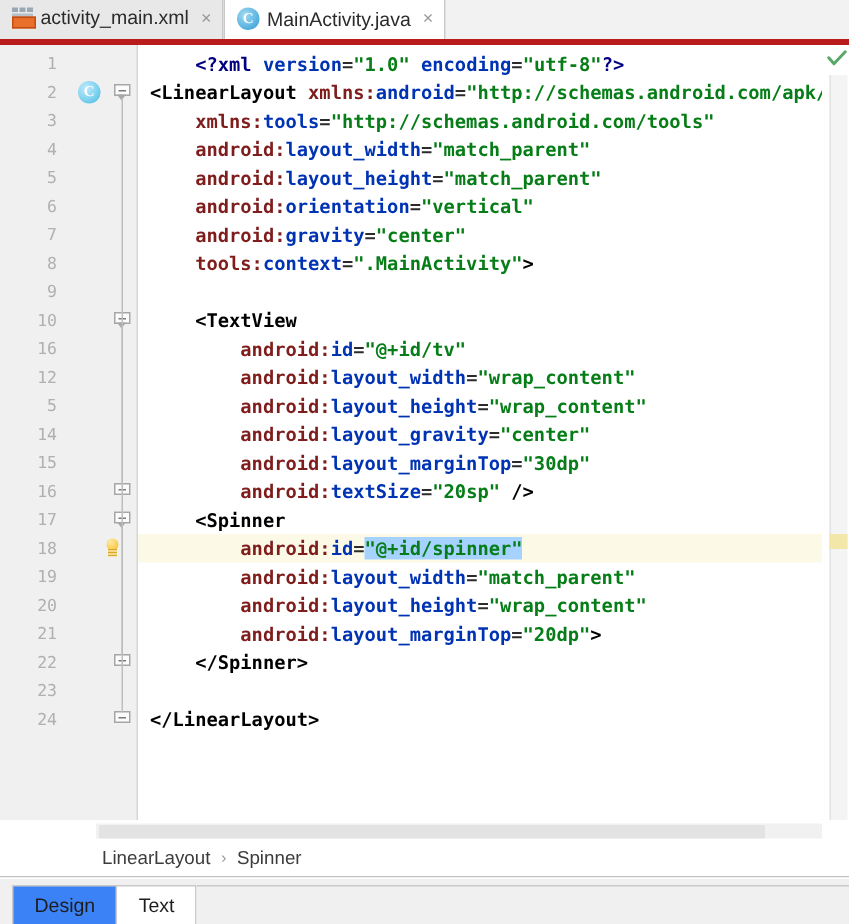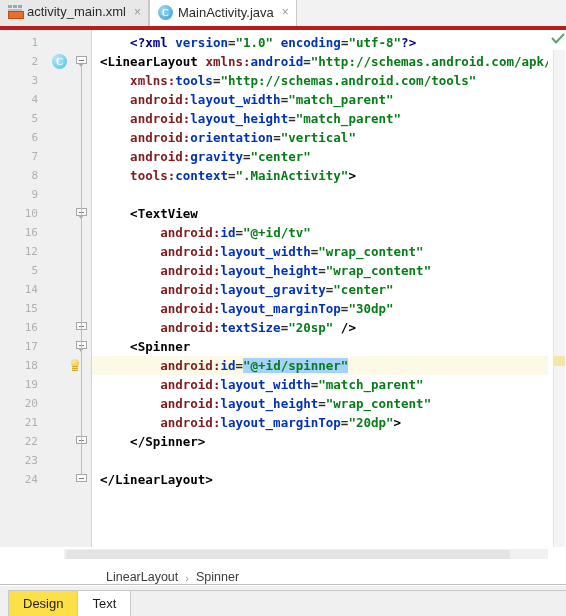--- a/index.html
+++ b/index.html
@@ -278,22 +278,22 @@
     background: #e3e3e3;
     border-radius: 1px;
   }
 
   
   .breadcrumb {
     height: 25px;
     min-height: 25px;
     background: #ffffff;
     display: flex;
-    align-items: flex-end;
-    padding-left: 106px;
+    align-items: center;
+    padding-left: 68px;
     gap: 7px;
     font-size: 12.5px;
     color: #3c3c3c;
     border-bottom: 1px solid #c0c0c0;
   }
   .crumb-sep { color: #9a9a9a; font-size: 11px; }
 
   
   .bottombar {
     height: 31px;
@@ -308,21 +308,21 @@
     display: flex;
     align-items: center;
     justify-content: center;
     padding: 0 14px;
     font-size: 13px;
     color: #1d1d1d;
     border-right: 1px solid #c9c9c9;
     border-top: 1px solid #c9c9c9;
     margin-top: 4px;
   }
-  .btab.inactive { background: #fde047; border-left: 1px solid #c9c9c9;}
+  .btab.inactive { background: #3b82f6; border-left: 1px solid #c9c9c9;}
   .btab.active { background: #ffffff; }
   .bfill {
     flex: 1;
     margin-top: 4px;
     background: #f0f0f0;
     border-top: 1px solid #c9c9c9;
   }
 </style>
 </head>
 <body>

